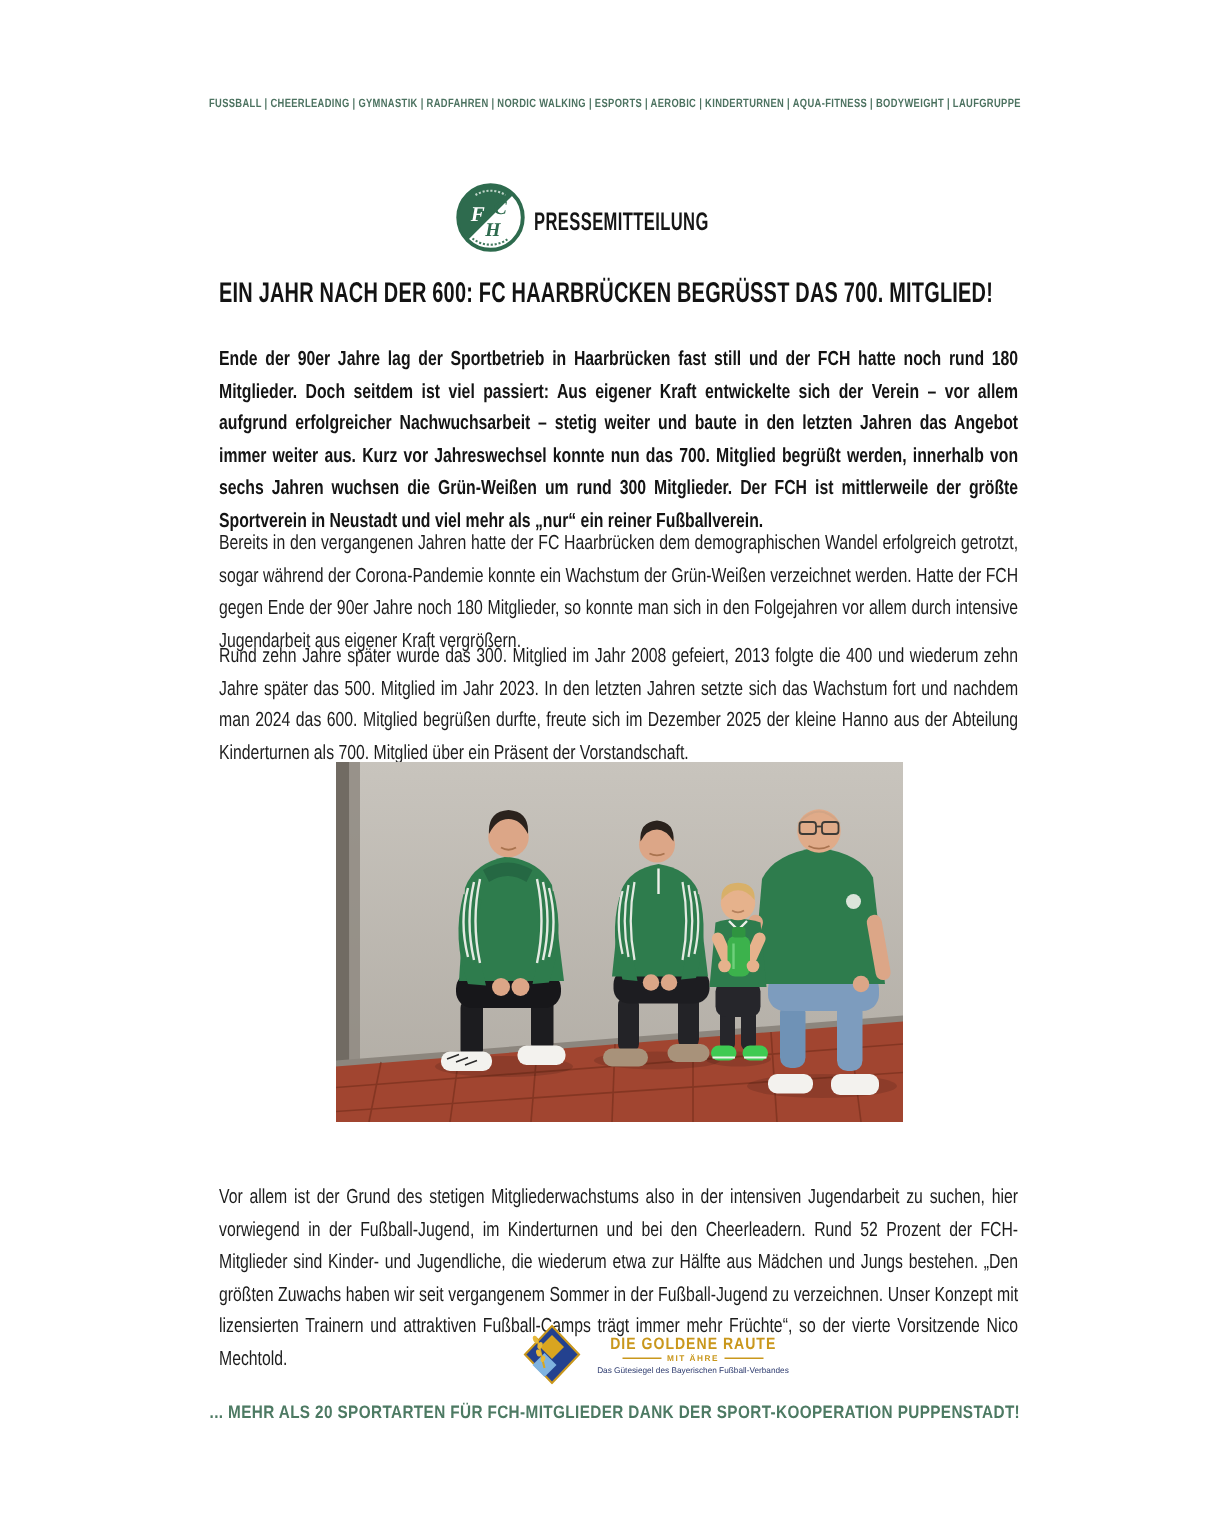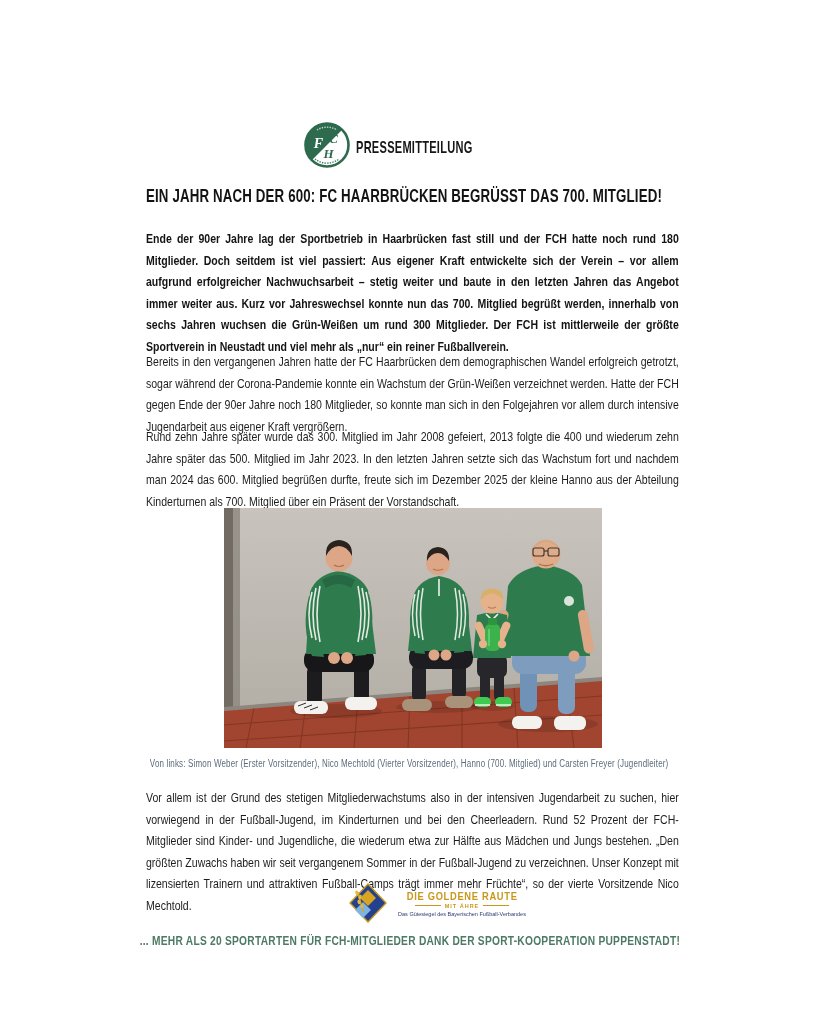--- a/index.html
+++ b/index.html
@@ -53,20 +53,23 @@
   
   .footer-line{top:934px;}
   .footer-line .squeeze{transform:scaleX(0.85);transform-origin:50% 50%;
     font-size:12px;font-weight:bold;color:#4d7a63;letter-spacing:0.3px;}
 </style>
 </head>
 <body>
 
 <div class="page">
 
+  <div class="abs center-row sports-line">
+    <span class="squeeze">FUSSBALL | CHEERLEADING | GYMNASTIK | RADFAHREN | NORDIC WALKING | ESPORTS | AEROBIC | KINDERTURNEN | AQUA-FITNESS | BODYWEIGHT | LAUFGRUPPE</span>
+  </div>
 
 
   <div class="abs club-logo">
     <svg width="48" height="48" viewBox="0 0 48 48">
       <circle cx="24" cy="24" r="21.5" fill="#ffffff" stroke="#2e6b4e" stroke-width="2.6"></circle>
       <path d="M 8.8,39.2 L 39.2,8.8 A 21.5,21.5 0 0 0 8.8,39.2 Z" fill="#2e6b4e"></path>
       <path d="M14,9 A19,19 0 0 1 34,9" stroke="#cfe0d6" stroke-width="1.4" fill="none" stroke-dasharray="1.4,1.2" opacity="0.9"></path>
       <path d="M12,38 A19.5,19.5 0 0 0 36,38" stroke="#2e6b4e" stroke-width="1.4" fill="none" stroke-dasharray="1.4,1.2" opacity="0.9"></path>
       <text x="15.5" y="26.5" font-family="Liberation Serif, serif" font-style="italic" font-weight="bold" font-size="14" fill="#ffffff" text-anchor="middle">F</text>
       <text x="30.5" y="21.5" font-family="Liberation Serif, serif" font-style="italic" font-weight="bold" font-size="13" fill="#2e6b4e" text-anchor="middle">C</text>
@@ -203,23 +206,20 @@
         <line x1="265" y1="121" x2="265" y2="138" stroke="#6fd07c" stroke-width="1.6"></line>
         <circle cx="259" cy="136" r="4.2" fill="#e6b28c"></circle>
         <circle cx="278" cy="136" r="4.2" fill="#e6b28c"></circle>
         <circle cx="268" cy="94" r="11.5" fill="#e6b28c"></circle>
         <path d="M257 92 Q256 81 268 80.5 Q280 81 279 92 Q274 85.5 268 85.5 Q262 85.5 257 92 Z" fill="#d8b069"></path>
         <path d="M264 99 Q268 101.5 272 99" stroke="#b5805c" stroke-width="1.1" fill="none"></path>
       </g>
     </svg>
   </div>
 
-  <div class="abs center-row caption-row">
-    <span class="squeeze">Von links: Simon Weber (Erster Vorsitzender),  Nico Mechtold (Vierter Vorsitzender), Hanno (700. Mitglied) und Carsten Freyer (Jugendleiter)</span>
-  </div>
 
   <p class="abs para p3" style="margin:0;">Vor allem ist der Grund des stetigen Mitgliederwachstums also in der intensiven Jugendarbeit zu suchen, hier vorwiegend in der Fußball-Jugend, im Kinderturnen und bei den Cheerleadern. Rund 52 Prozent der FCH-Mitglieder sind Kinder- und Jugendliche, die wiederum etwa zur Hälfte aus Mädchen und Jungs bestehen. „Den größten Zuwachs haben wir seit vergangenem Sommer in der Fußball-Jugend zu verzeichnen. Unser Konzept mit lizensierten Trainern und attraktiven Fußball-Camps trägt immer mehr Früchte“, so der vierte Vorsitzende Nico Mechtold.</p>
 
   <div class="abs raute">
     <svg width="40" height="40" viewBox="0 0 40 40">
       <polygon points="20,1 38,20 20,39 2,20" fill="#23418f" stroke="#c9971c" stroke-width="1.4"></polygon>
       <polygon points="20,7 28,15 20,23 12,15" fill="#d9a520"></polygon>
       <polygon points="15,19 23,27 15,35 7,27" fill="#7fb3e0"></polygon>
       <line x1="10" y1="9" x2="15" y2="29" stroke="#d9a520" stroke-width="1.4"></line>
       <g fill="#e7b93a">

